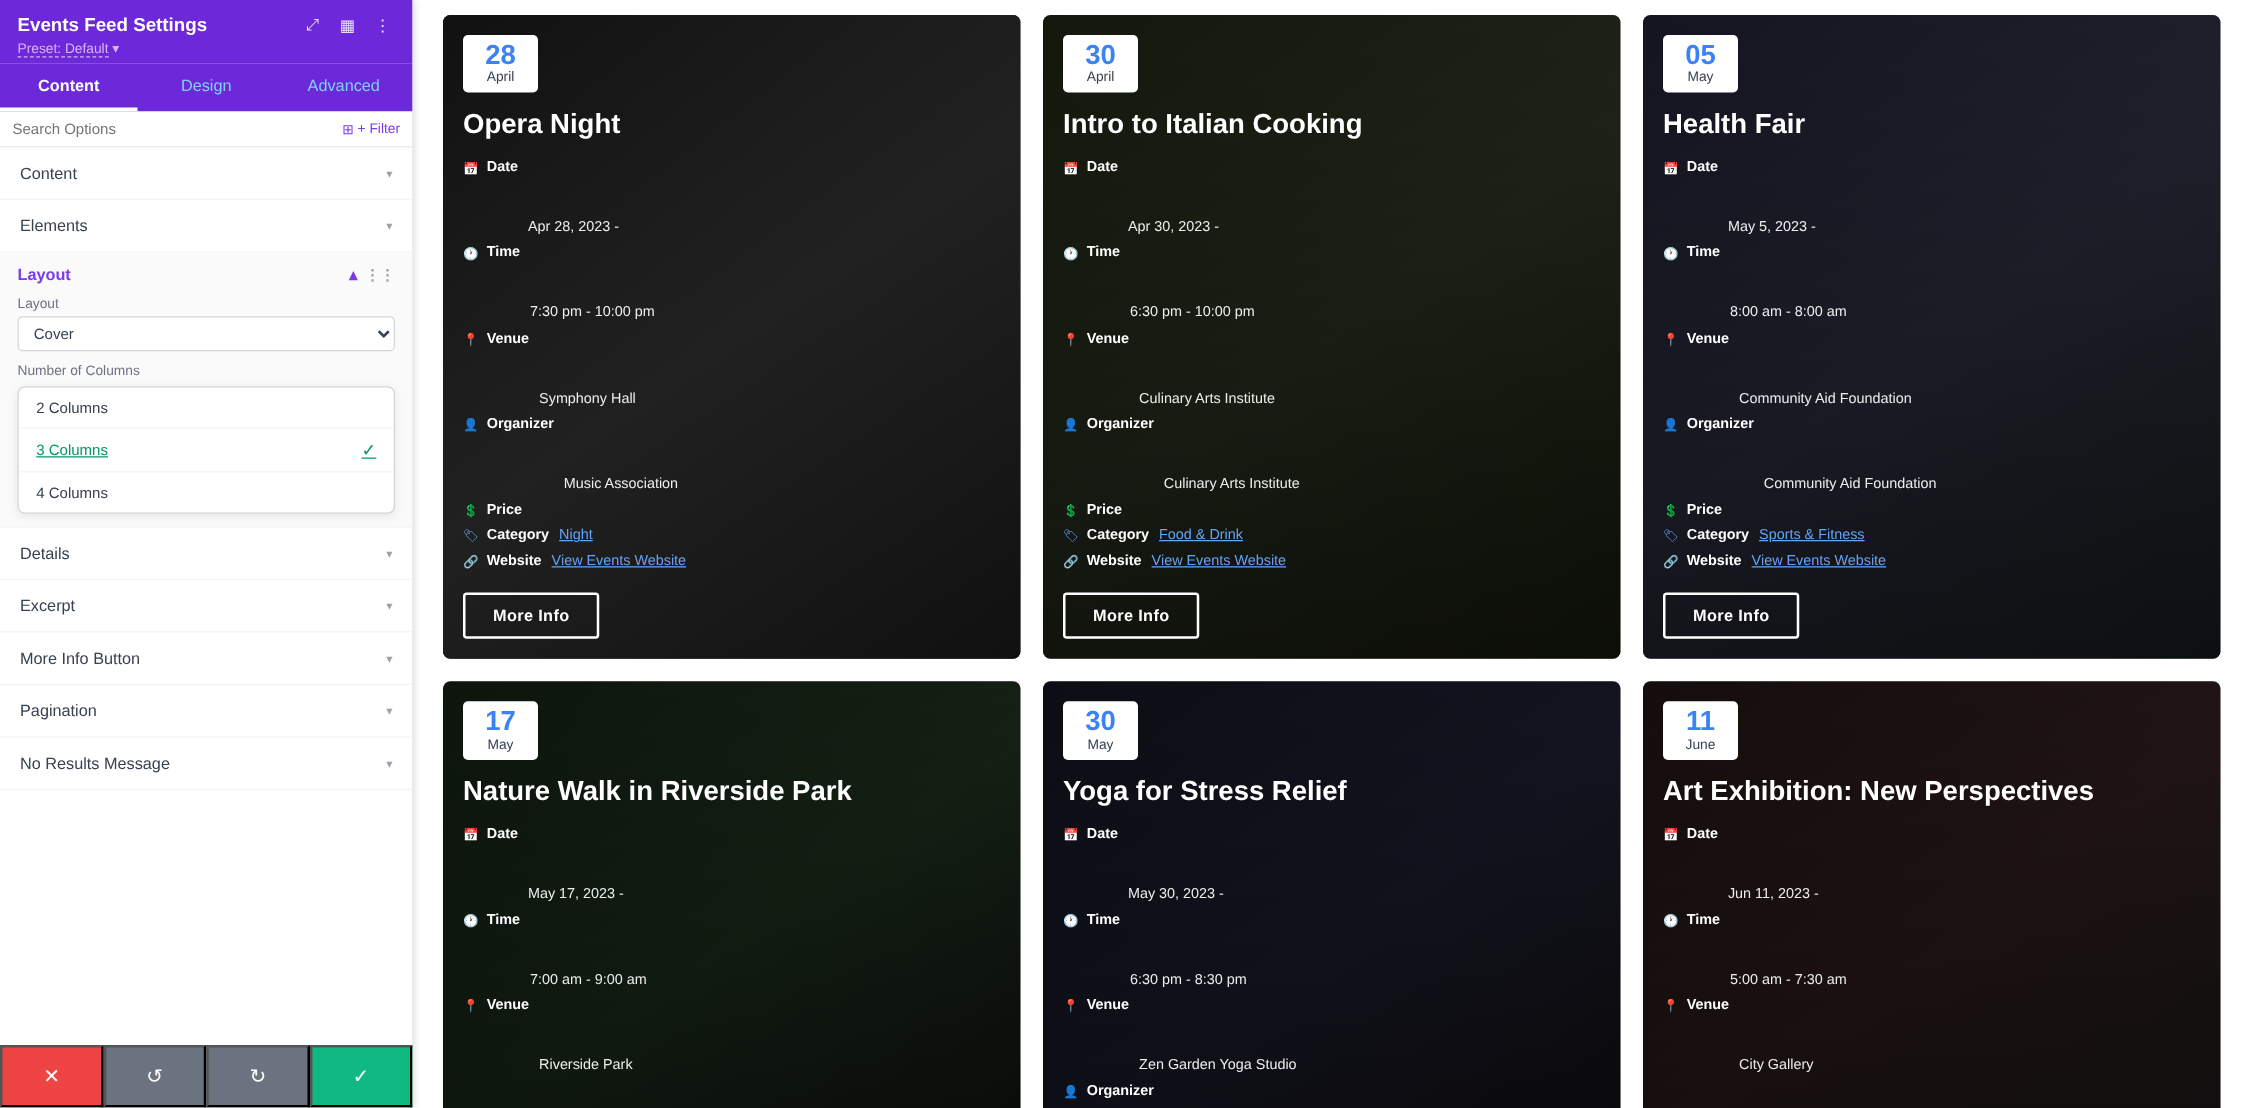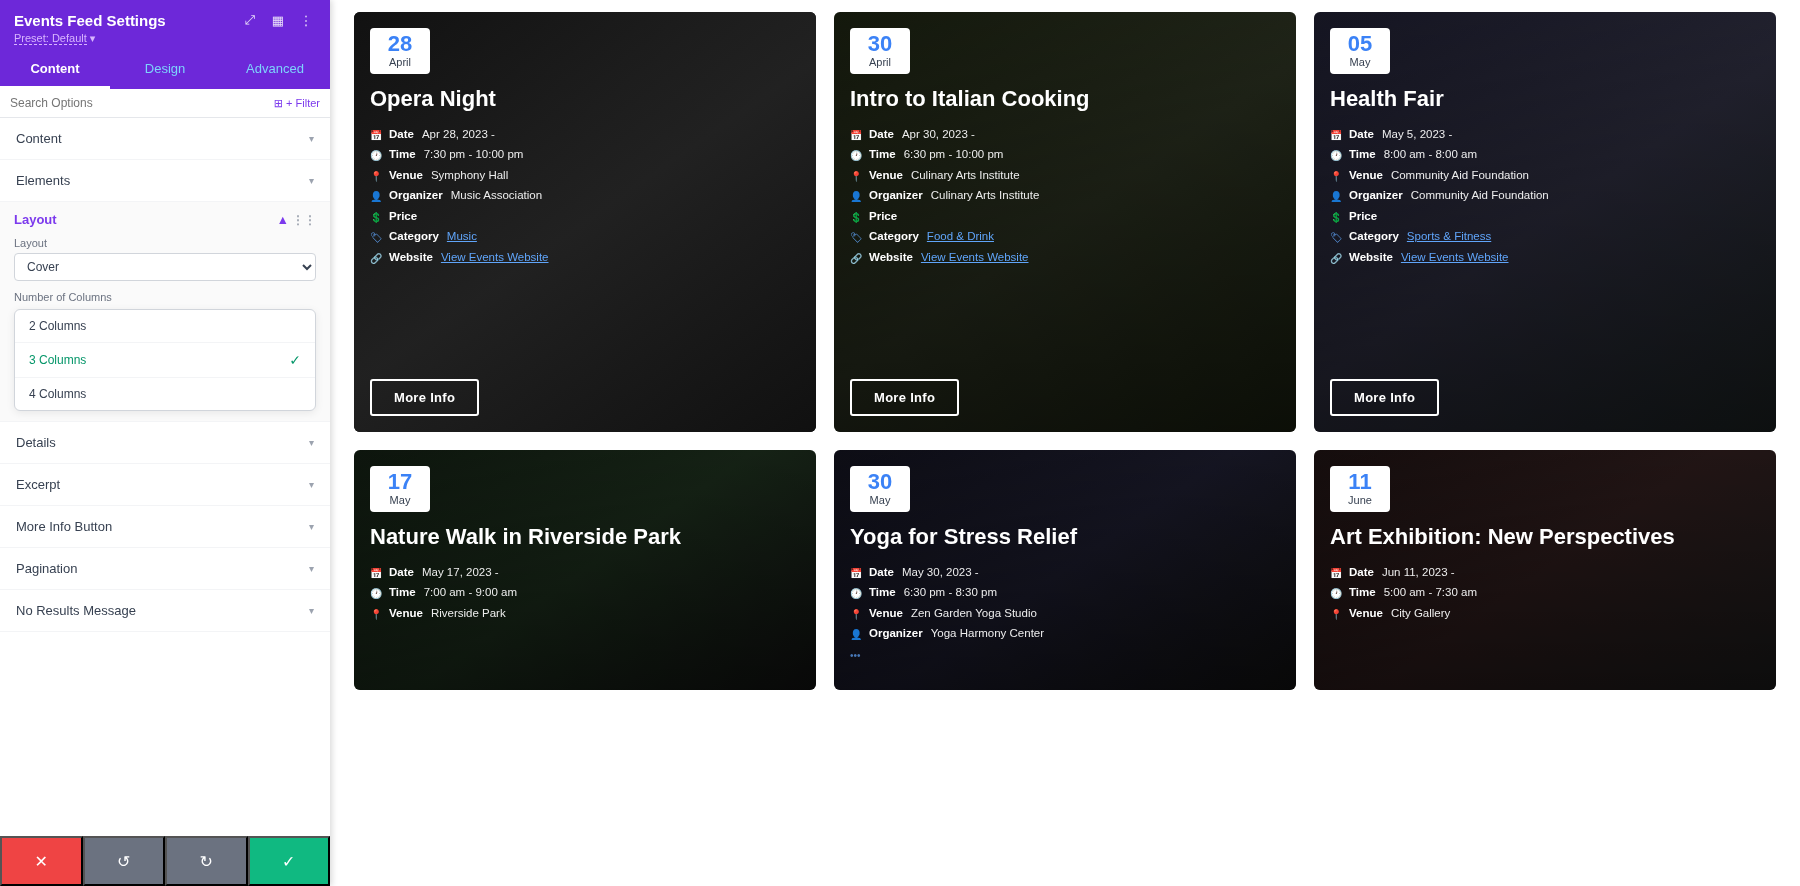--- a/index.html
+++ b/index.html
@@ -164,21 +164,21 @@
     .col-option {
       display: flex;
       align-items: center;
       justify-content: space-between;
       padding: 9px 14px;
       font-size: 12px;
       color: #374151;
       cursor: pointer;
     }
     .col-option:not(:last-child) { border-bottom: 1px solid #f3f4f6; }
-    .col-option.selected { color: #059669; }
+    .col-option.selected { color: #059669; text-decoration: underline; }
     .check-icon { color: #059669; font-size: 14px; }
 
     
     .bottom-bar {
       position: absolute;
       bottom: 0;
       left: 0;
       right: 0;
       height: 50px;
       display: flex;
@@ -273,21 +273,21 @@
     .detail-icon {
       min-width: 14px;
       font-size: 10px;
       margin-top: 2px;
       color: #60a5fa;
     }
     .detail-label {
       font-weight: 700;
       margin-right: 3px;
     }
-    .detail-value { opacity: 0.92; }
+    .detail-value { opacity: 0.92; margin-top: 48px; }
     .detail-link { color: #60a5fa; text-decoration: underline; cursor: pointer; }
 
     .more-info-btn {
       margin-top: 14px;
       background: transparent;
       border: 2px solid #fff;
       color: #fff;
       padding: 9px 22px;
       font-size: 13px;
       font-weight: 600;
@@ -449,21 +449,21 @@
               <span class="detail-label">Organizer</span>
               <span class="detail-value">Music Association</span>
             </div>
           <div class="event-detail-row">
               <span class="detail-icon">💲</span>
               <span class="detail-label">Price</span>
             </div>
           <div class="event-detail-row">
               <span class="detail-icon">🏷</span>
               <span class="detail-label">Category</span>
-              <span class="detail-link">Music</span>
+              <span class="detail-link">Night</span>
             </div>
           <div class="event-detail-row">
               <span class="detail-icon">🔗</span>
               <span class="detail-label">Website</span>
               <span class="detail-link">View Events Website</span>
             </div>
         </div>
         <button class="more-info-btn">More Info</button>
       </div>
     </div>

